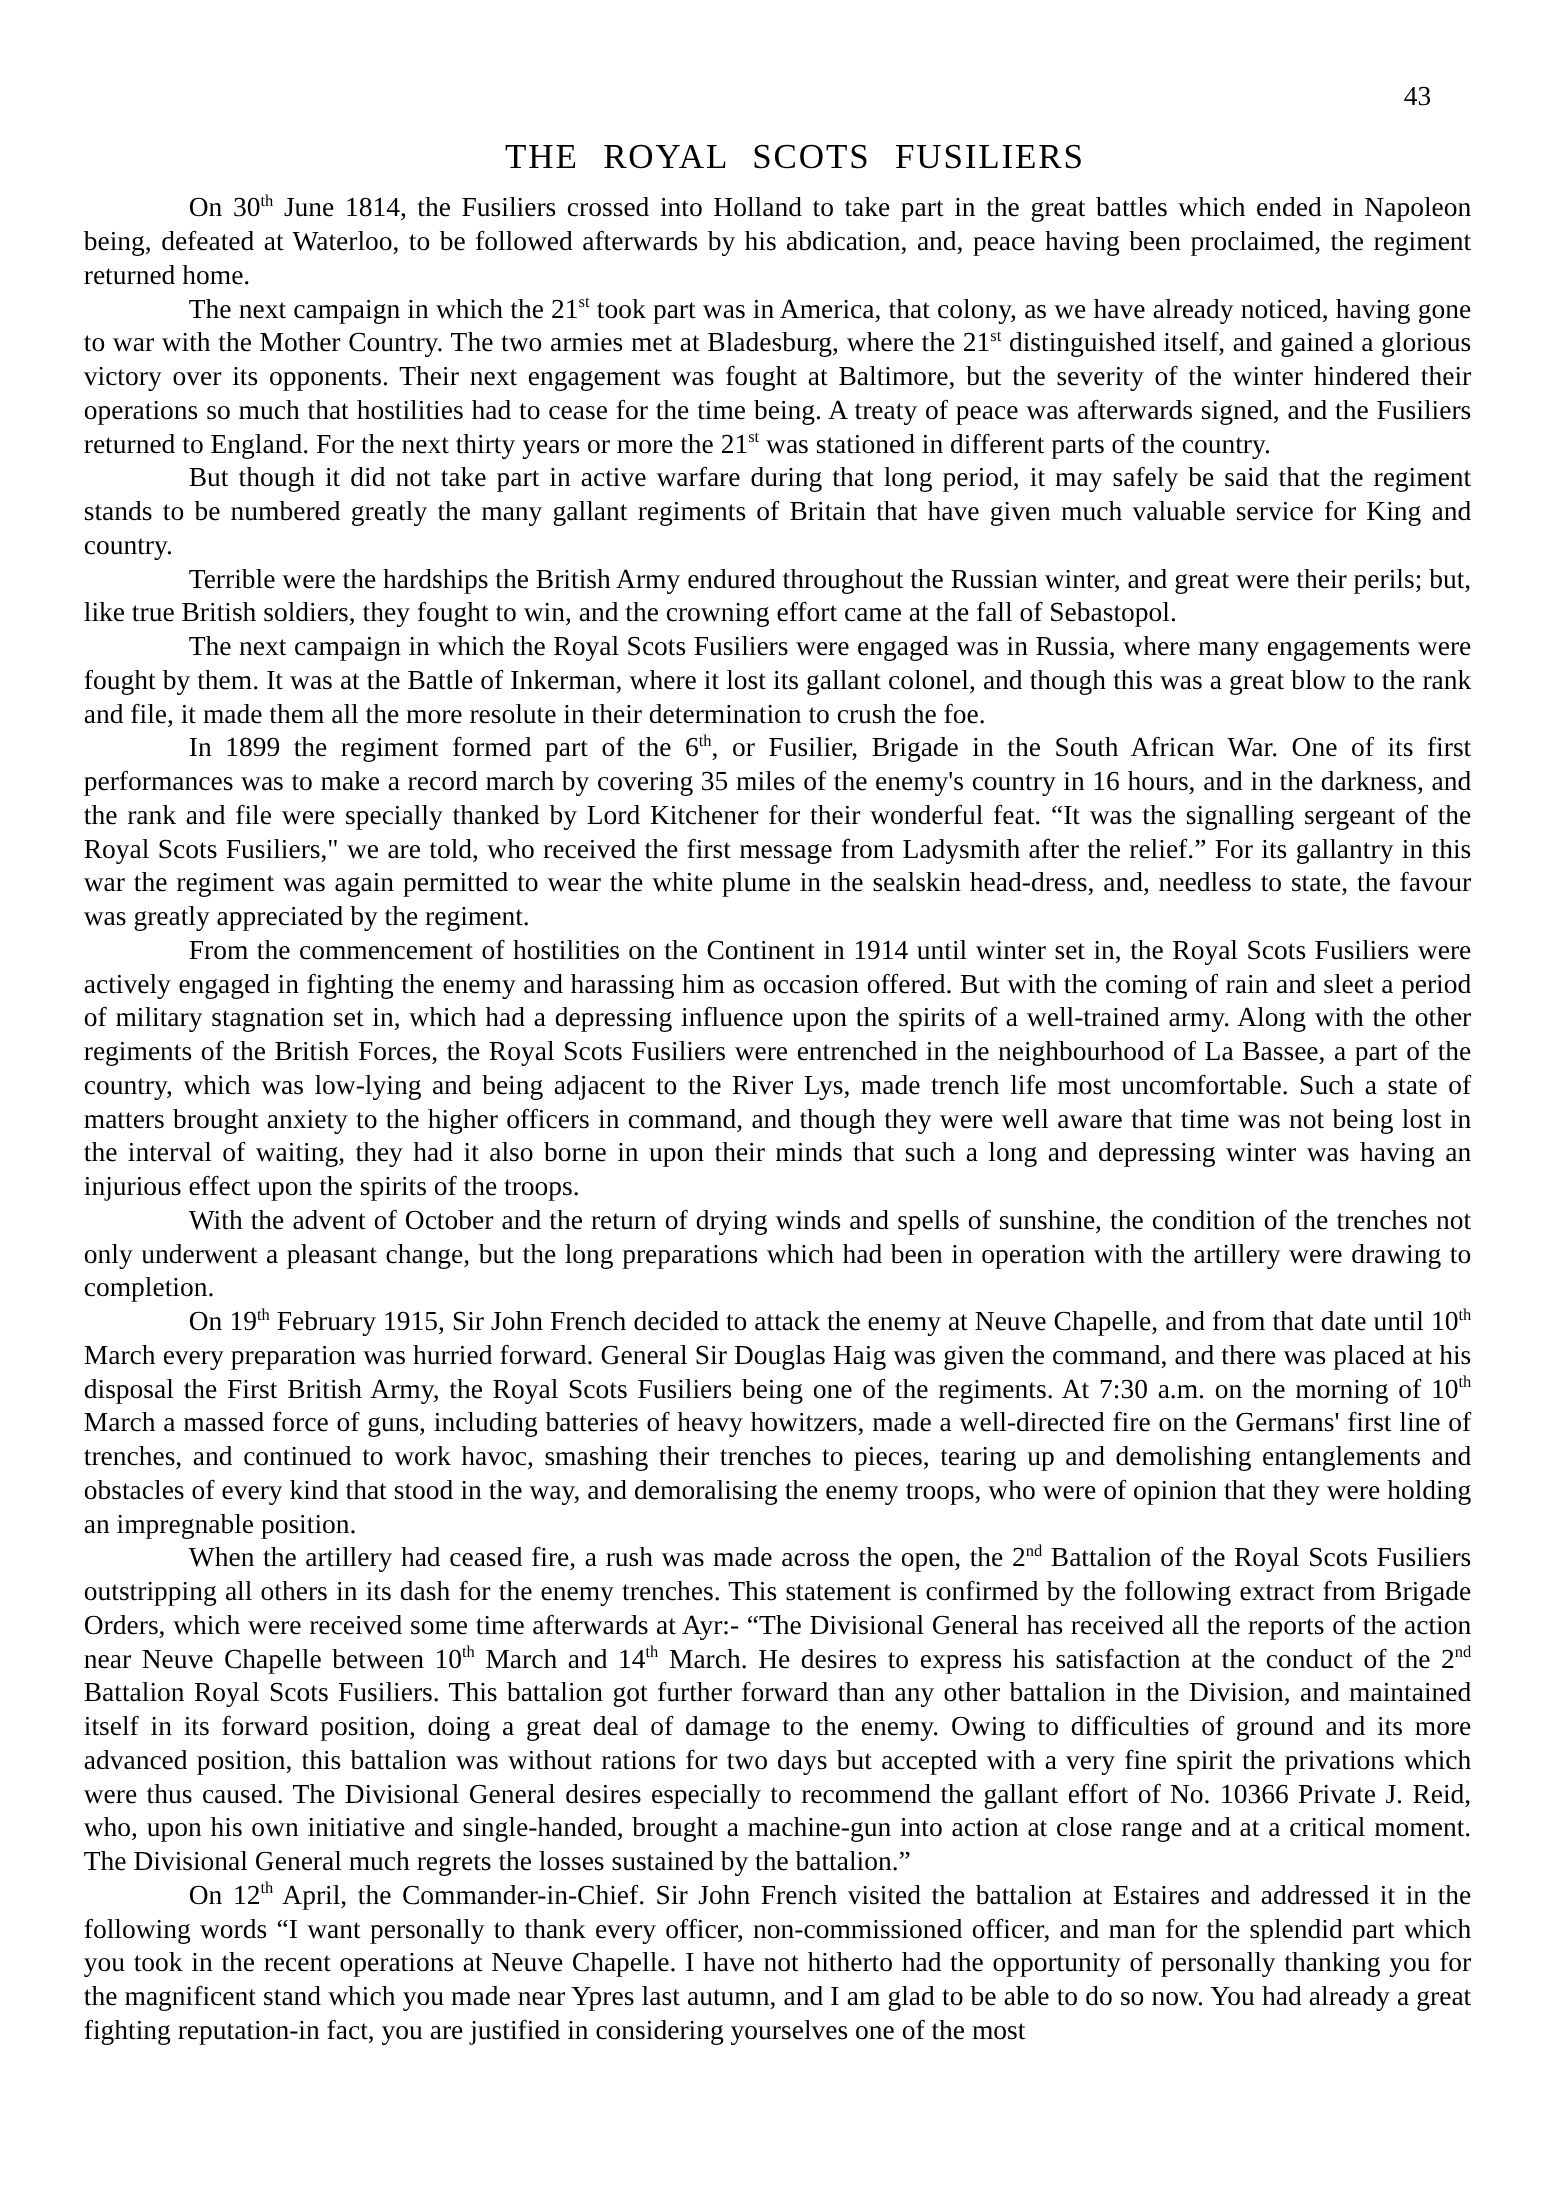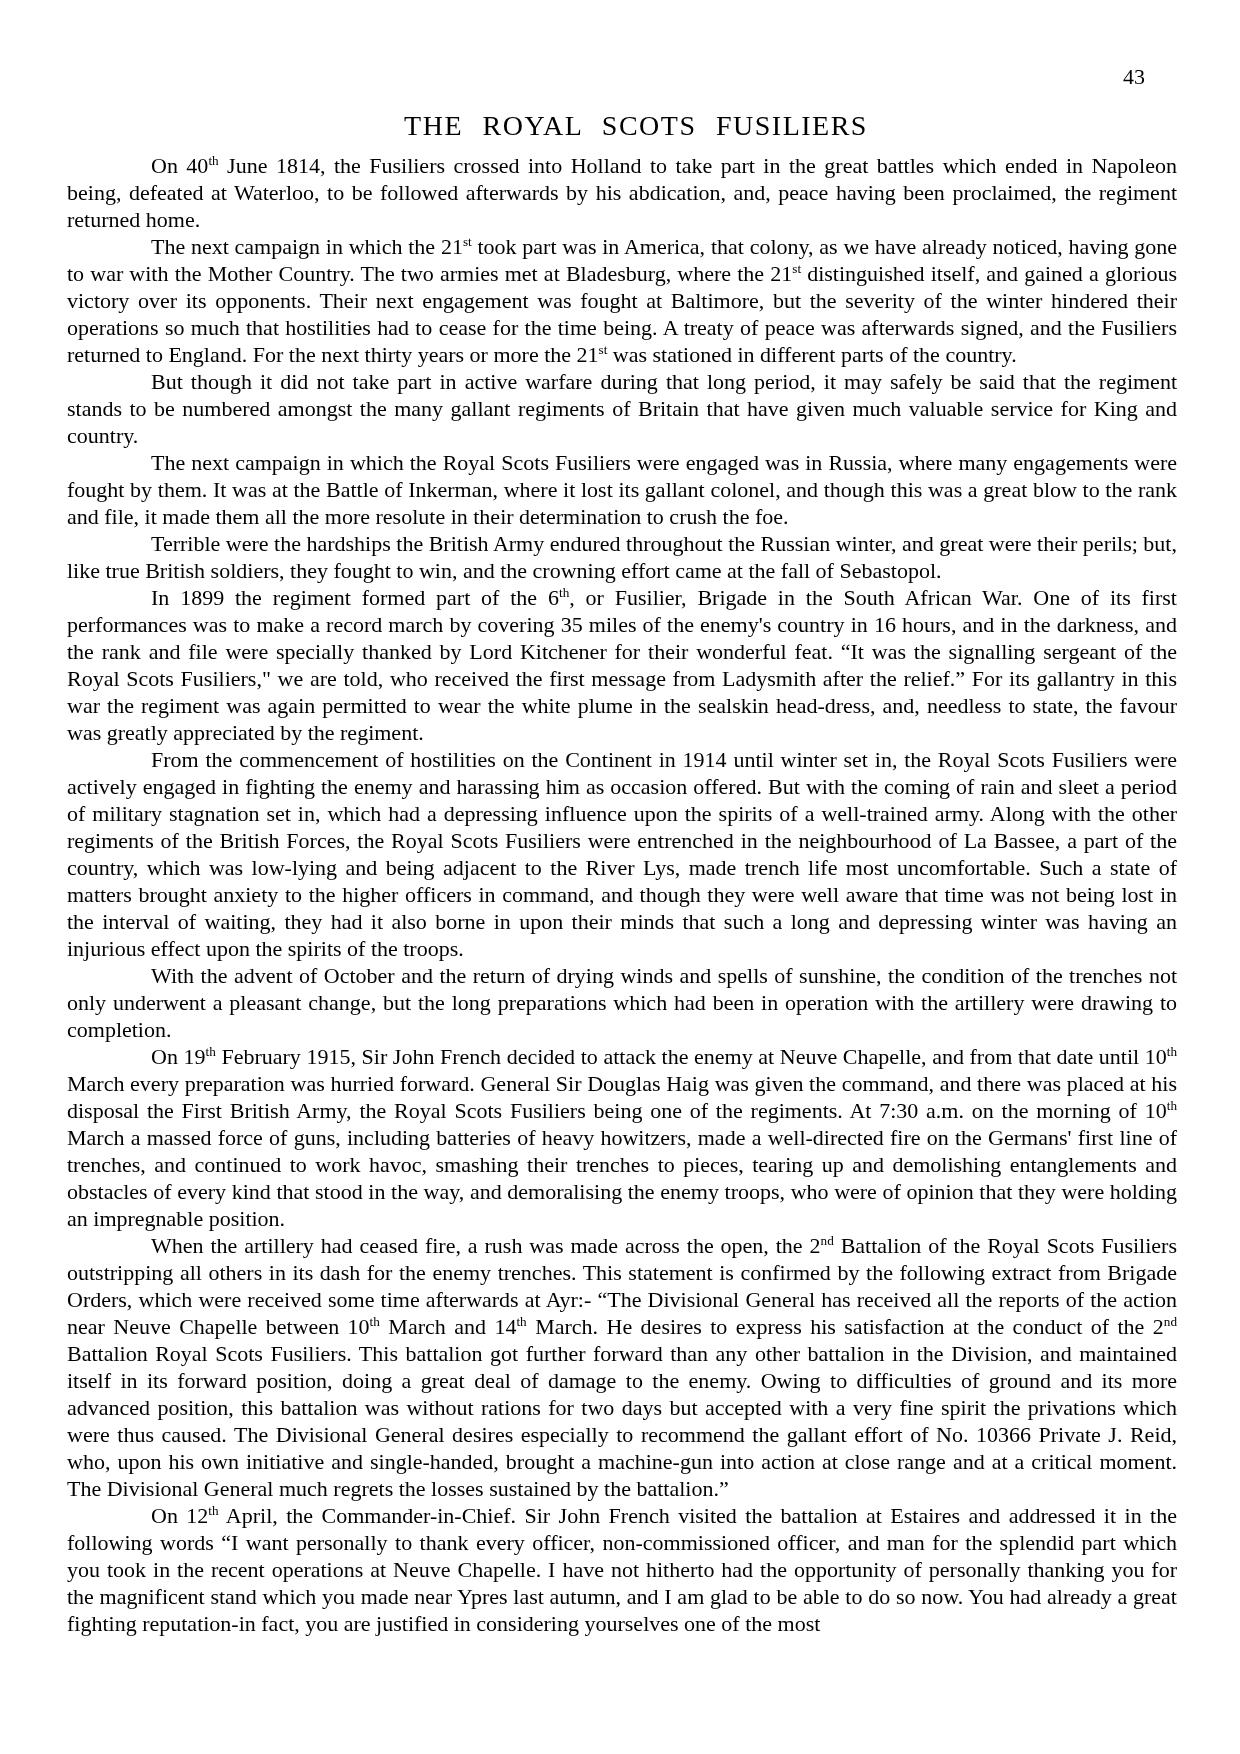--- a/index.html
+++ b/index.html
@@ -55,25 +55,25 @@
     vertical-align: super;
   }
 </style>
 </head>
 <body>
 
 <div class="page">
   <div class="page-number">43</div>
   <h1 class="doc-title">THE  ROYAL  SCOTS  FUSILIERS</h1>
   <div class="body-text">
-      <p><span>On 40</span><sup>th</sup><span> June 1814, the Fusiliers crossed into Holland to take part in the great battles which ended in Napoleon being, defeated at Waterloo, to be followed afterwards by his abdication, and, peace having been proclaimed, the regiment returned home.</span></p>
+      <p><span>On 30</span><sup>th</sup><span> June 1814, the Fusiliers crossed into Holland to take part in the great battles which ended in Napoleon being, defeated at Waterloo, to be followed afterwards by his abdication, and, peace having been proclaimed, the regiment returned home.</span></p>
       <p><span>The next campaign in which the 21</span><sup>st</sup><span> took part was in America, that colony, as we have already noticed, having gone to war with the Mother Country.  The two armies met at Bladesburg, where the 21</span><sup>st</sup><span> distinguished itself, and gained a glorious victory over its opponents.  Their next engagement was fought at Baltimore, but the severity of the winter hindered their operations so much that hostilities had to cease for the time being.  A treaty of peace was afterwards signed, and the Fusiliers returned to England.  For the next thirty years or more the 21</span><sup>st</sup><span> was stationed in different parts of the country.</span></p>
-      <p><span>But though it did not take part in active warfare during that long period, it may safely be said that the regiment stands to be numbered amongst the many gallant regiments of Britain that have given much valuable service for King and country.</span></p>
+      <p><span>But though it did not take part in active warfare during that long period, it may safely be said that the regiment stands to be numbered greatly the many gallant regiments of Britain that have given much valuable service for King and country.</span></p>
+      <p><span>Terrible were the hardships the British Army endured throughout the Russian winter, and great were their perils; but, like true British soldiers, they fought to win, and the crowning effort came at the fall of Sebastopol.</span></p>
       <p><span>The next campaign in which the Royal Scots Fusiliers were engaged was in Russia, where many engagements were fought by them.  It was at the Battle of Inkerman, where it lost its gallant colonel, and though this was a great blow to the rank and file, it made them all the more resolute in their determination to crush the foe.</span></p>
-      <p><span>Terrible were the hardships the British Army endured throughout the Russian winter, and great were their perils; but, like true British soldiers, they fought to win, and the crowning effort came at the fall of Sebastopol.</span></p>
       <p><span>In 1899 the regiment formed part of the 6</span><sup>th</sup><span>, or Fusilier, Brigade in the South African War.  One of its first performances was to make a record march by covering 35 miles of the enemy's country in 16 hours, and in the darkness, and the rank and file were specially thanked by Lord Kitchener for their wonderful feat.  “It was the signalling sergeant of the Royal Scots Fusiliers," we are told, who received the first message from Ladysmith after the relief.”  For its gallantry in this war the regiment was again permitted to wear the white plume in the sealskin head-dress, and, needless to state, the favour was greatly appreciated by the regiment.</span></p>
       <p><span>From the commencement of hostilities on the Continent in 1914 until winter set in, the Royal Scots Fusiliers were actively engaged in fighting the enemy and harassing him as occasion offered.  But with the coming of rain and sleet a period of military stagnation set in, which had a depressing influence upon the spirits of a well-trained army. Along with the other regiments of the British Forces, the Royal Scots Fusiliers were entrenched in the neighbourhood of La Bassee, a part of the country, which was low-lying and being adjacent to the River Lys, made trench life most uncomfortable. Such a state of matters brought anxiety to the higher officers in command, and though they were well aware that time was not being lost in the interval of waiting, they had it also borne in upon their minds that such a long and depressing winter was having an injurious effect upon the spirits of the troops.</span></p>
       <p><span>With the advent of October and the return of drying winds and spells of sunshine, the condition of the trenches not only underwent a pleasant change, but the long preparations which had been in operation with the artillery were drawing to completion.</span></p>
       <p><span>On 19</span><sup>th</sup><span> February 1915, Sir John French decided to attack the enemy at Neuve Chapelle, and from that date until 10</span><sup>th</sup><span> March every preparation was hurried forward.  General Sir Douglas Haig was given the command, and there was placed at his disposal the First British Army, the Royal Scots Fusiliers being one of the regiments. At 7:30 a.m. on the morning of 10</span><sup>th</sup><span> March a massed force of guns, including batteries of heavy howitzers, made a well-directed fire on the Germans' first line of trenches, and continued to work havoc, smashing their trenches to pieces, tearing up and demolishing entanglements and obstacles of every kind that stood in the way, and demoralising the enemy troops, who were of opinion that they were holding an impregnable position.</span></p>
       <p><span>When the artillery had ceased fire, a rush was made across the open, the 2</span><sup>nd</sup><span> Battalion of the Royal Scots Fusiliers outstripping all others in its dash for the enemy trenches.  This statement is confirmed by the following extract from Brigade Orders, which were received some time afterwards at Ayr:- “The Divisional General has received all the reports of the action near Neuve Chapelle between 10</span><sup>th</sup><span> March and 14</span><sup>th</sup><span> March.  He desires to express his satisfaction at the conduct of the 2</span><sup>nd</sup><span> Battalion Royal Scots Fusiliers.  This battalion got further forward than any other battalion in the Division, and maintained itself in its forward position, doing a great deal of damage to the enemy.  Owing to difficulties of ground and its more advanced position, this battalion was without rations for two days but accepted with a very fine spirit the privations which were thus caused.  The Divisional General desires especially to recommend the gallant effort of No. 10366 Private J. Reid, who, upon his own initiative and single-handed, brought a machine-gun into action at close range and at a critical moment.  The Divisional General much regrets the losses sustained by the battalion.”</span></p>
       <p><span>On 12</span><sup>th</sup><span> April, the Commander-in-Chief.  Sir John French visited the battalion at Estaires and addressed it in the following words “I want personally to thank every officer, non-commissioned officer, and man for the splendid part which you took in the recent operations at Neuve Chapelle.  I have not hitherto had the opportunity of personally thanking you for the magnificent stand which you made near Ypres last autumn, and I am glad to be able to do so now. You had already a great fighting reputation-in fact, you are justified in considering yourselves one of the most</span></p>
     </div>
 </div>
 
 </body></html>

